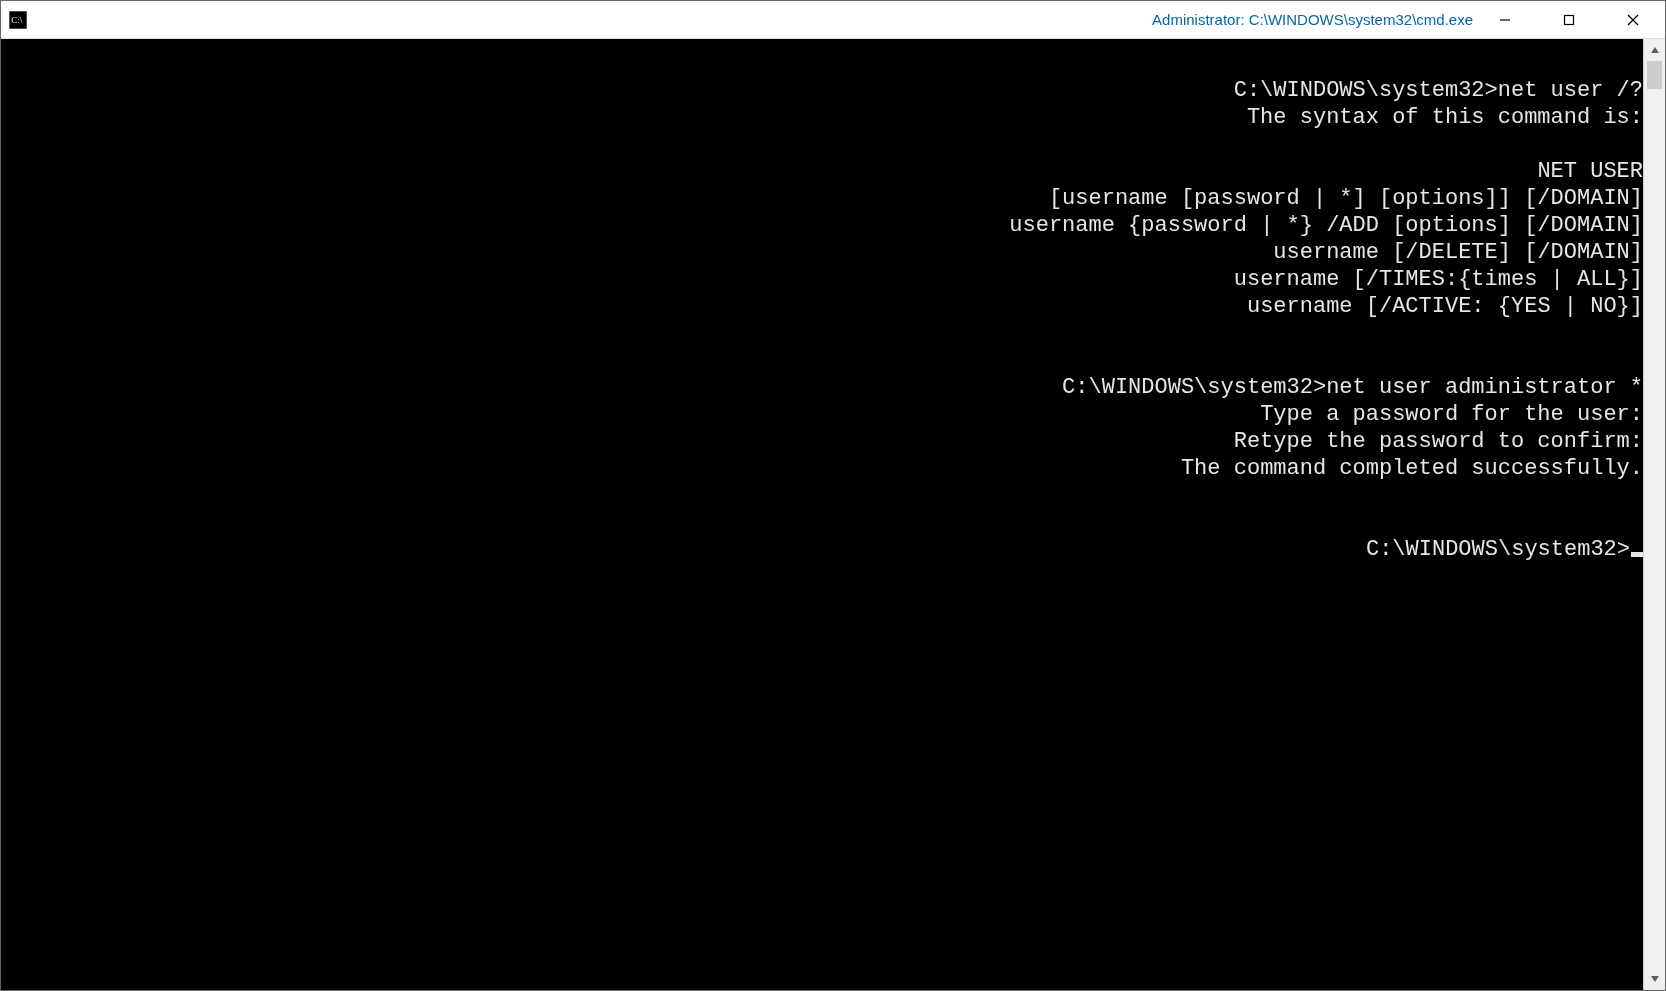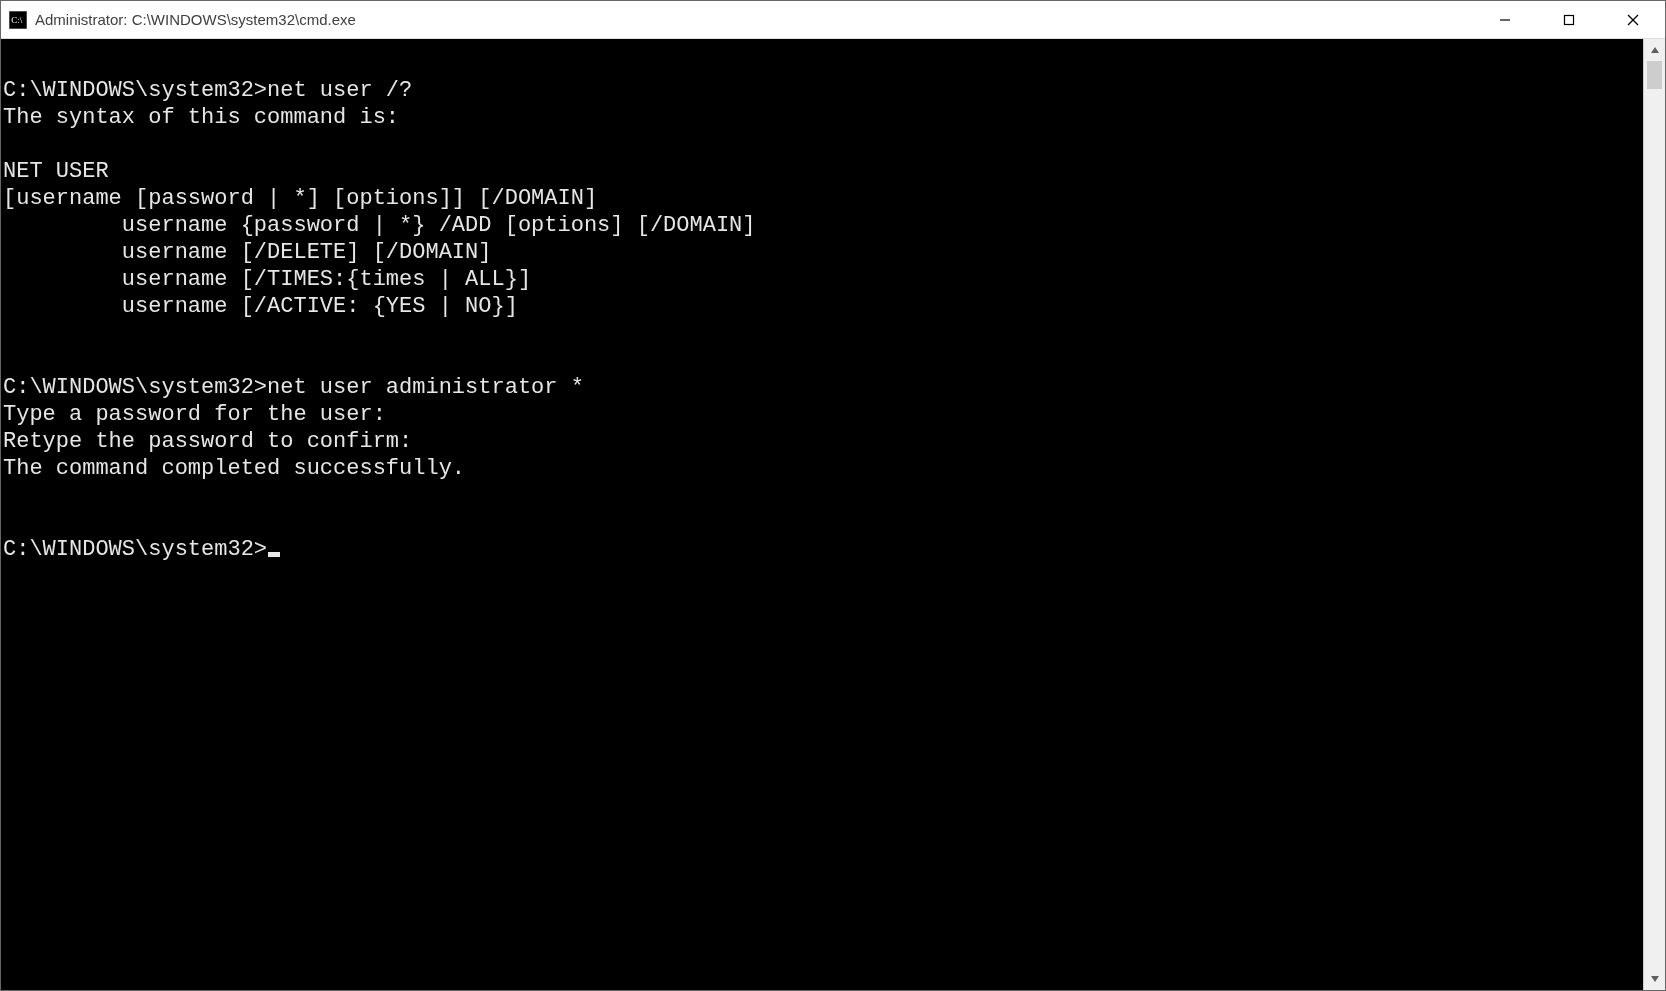--- a/index.html
+++ b/index.html
@@ -23,22 +23,23 @@
   .app-icon {
     width: 18px;
     height: 18px;
     margin-right: 8px;
     display: inline-flex;
     align-items: center;
     justify-content: center;
   }
   .title-text {
     font-size: 15px;
-    color: #404040;
+    color: #0369a1;
     flex: 1;
+    text-align: right;
   }
   .win-controls {
     display: flex;
     height: 100%;
   }
   .win-btn {
     width: 64px;
     height: 100%;
     display: flex;
     align-items: center;
@@ -46,20 +47,21 @@
     background: transparent;
     border: none;
     cursor: pointer;
   }
   .win-btn svg { width: 12px; height: 12px; }
   .client-area {
     flex: 1;
     display: flex;
     background: #fef9c3;
     position: relative;
+    text-align: right;
   }
   .terminal {
     flex: 1;
     background: #000;
     color: #e6e6e6;
     font-family: Consolas, "Courier New", monospace;
     font-size: 22px;
     line-height: 27px;
     white-space: pre;
     overflow: hidden;

